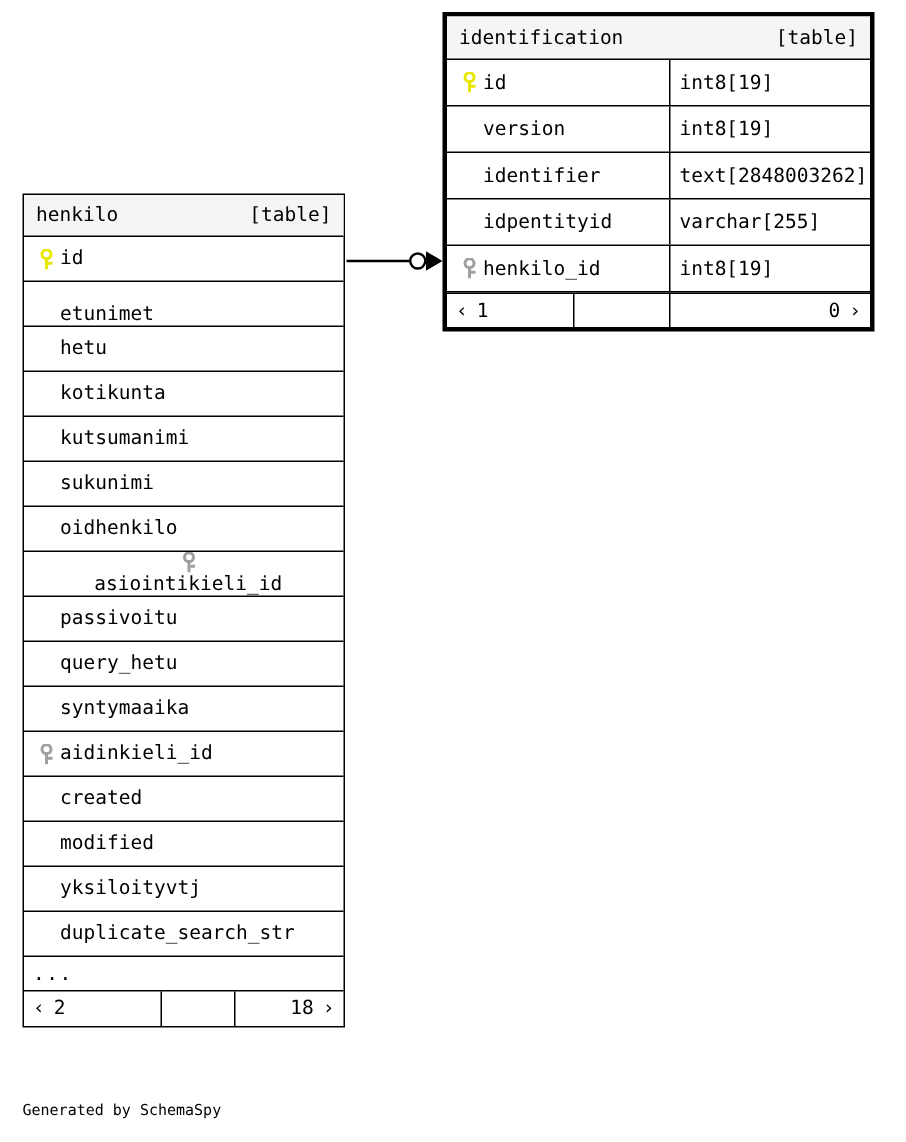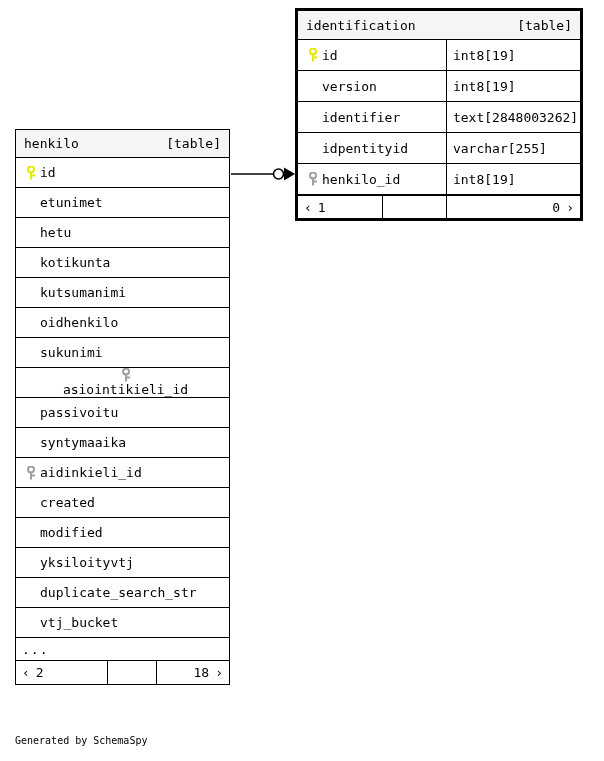--- a/index.html
+++ b/index.html
@@ -245,21 +245,21 @@
           <svg width="10" height="14" viewBox="0 0 10 14">
             <circle cx="5" cy="3.5" r="3" fill="none" stroke="#e8e800" stroke-width="2"></circle>
             <rect x="4" y="5.5" width="2" height="8" fill="#e8e800"></rect>
             <rect x="6" y="8.5" width="3" height="2" fill="#e8e800"></rect>
           </svg>
         </span>
         <span>id</span>
       </div>
     </div>
 
-    <div class="tbl-row" style="height:29px;">
+    <div class="tbl-row" style="height:29px;align-items:flex-end;">
       <div class="cell-name" style="width:213px;">
         <span class="keyslot"></span>
         <span>etunimet</span>
       </div>
     </div>
 
     <div class="tbl-row" style="height:29px;">
       <div class="cell-name" style="width:213px;">
         <span class="keyslot"></span>
         <span>hetu</span>
@@ -276,28 +276,28 @@
     <div class="tbl-row" style="height:29px;">
       <div class="cell-name" style="width:213px;">
         <span class="keyslot"></span>
         <span>kutsumanimi</span>
       </div>
     </div>
 
     <div class="tbl-row" style="height:29px;">
       <div class="cell-name" style="width:213px;">
         <span class="keyslot"></span>
+        <span>sukunimi</span>
+      </div>
+    </div>
+
+    <div class="tbl-row" style="height:29px;">
+      <div class="cell-name" style="width:213px;">
+        <span class="keyslot"></span>
         <span>oidhenkilo</span>
-      </div>
-    </div>
-
-    <div class="tbl-row" style="height:29px;">
-      <div class="cell-name" style="width:213px;">
-        <span class="keyslot"></span>
-        <span>sukunimi</span>
       </div>
     </div>
 
     <div class="tbl-row" style="height:29px;">
       <div class="cell-name" style="width:213px;flex-direction:column;">
         <span class="keyslot">
           <svg width="10" height="14" viewBox="0 0 10 14">
             <circle cx="5" cy="3.5" r="3" fill="none" stroke="#a0a0a0" stroke-width="2"></circle>
             <rect x="4" y="5.5" width="2" height="8" fill="#a0a0a0"></rect>
             <rect x="6" y="8.5" width="3" height="2" fill="#a0a0a0"></rect>
@@ -307,20 +307,26 @@
       </div>
     </div>
 
     <div class="tbl-row" style="height:29px;">
       <div class="cell-name" style="width:213px;">
         <span class="keyslot"></span>
         <span>passivoitu</span>
       </div>
     </div>
 
+    <div class="tbl-row" style="height:29px;">
+      <div class="cell-name" style="width:213px;">
+        <span class="keyslot"></span>
+        <span>query_hetu</span>
+      </div>
+    </div>
 
     <div class="tbl-row" style="height:29px;">
       <div class="cell-name" style="width:213px;">
         <span class="keyslot"></span>
         <span>syntymaaika</span>
       </div>
     </div>
 
     <div class="tbl-row" style="height:29px;">
       <div class="cell-name" style="width:213px;">
@@ -356,26 +362,20 @@
       </div>
     </div>
 
     <div class="tbl-row" style="height:29px;">
       <div class="cell-name" style="width:213px;">
         <span class="keyslot"></span>
         <span>duplicate_search_str</span>
       </div>
     </div>
 
-    <div class="tbl-row" style="height:29px;">
-      <div class="cell-name" style="width:213px;">
-        <span class="keyslot"></span>
-        <span>vtj_bucket</span>
-      </div>
-    </div>
 
     <div class="ellipsis-row" style="height:22px;">
       <span>...</span>
     </div>
 
     <div class="tbl-footer" style="height:23px;">
       <div class="foot-cell foot-left" style="width:91px;">
         <span class="nav-arrow">‹</span>
         <span>2</span>
       </div>

